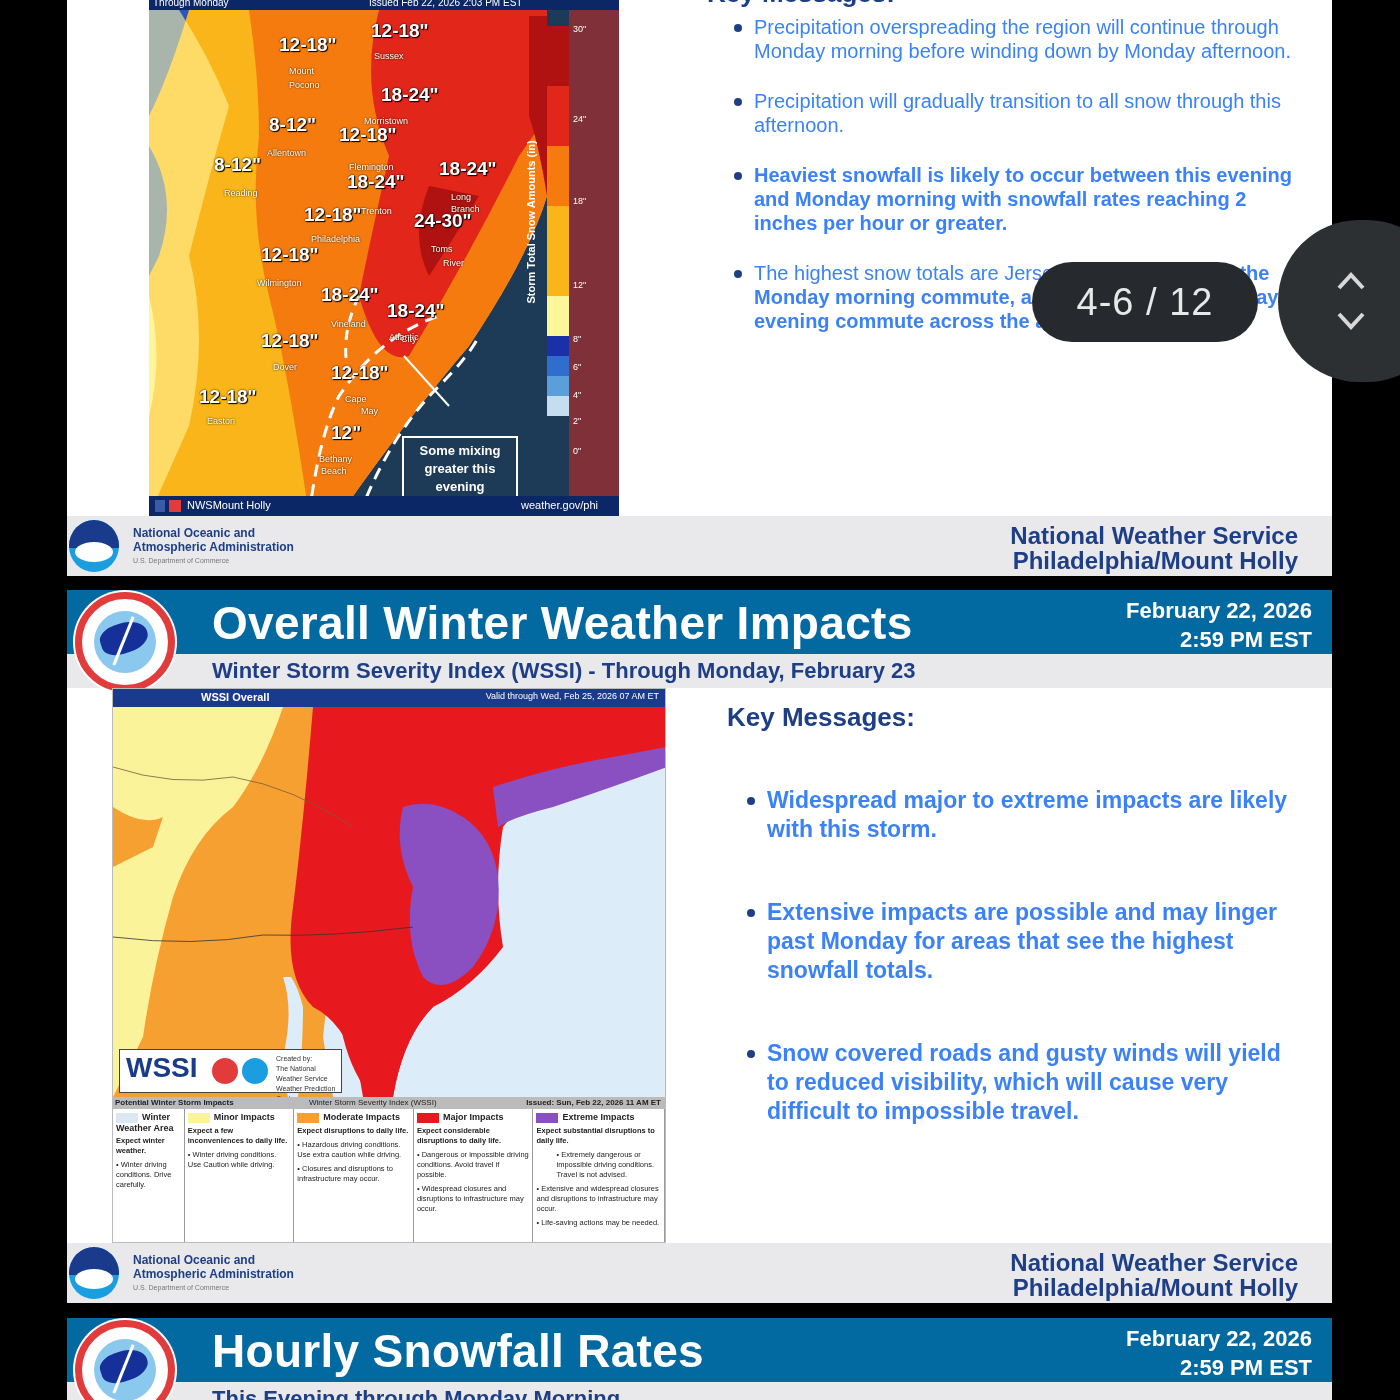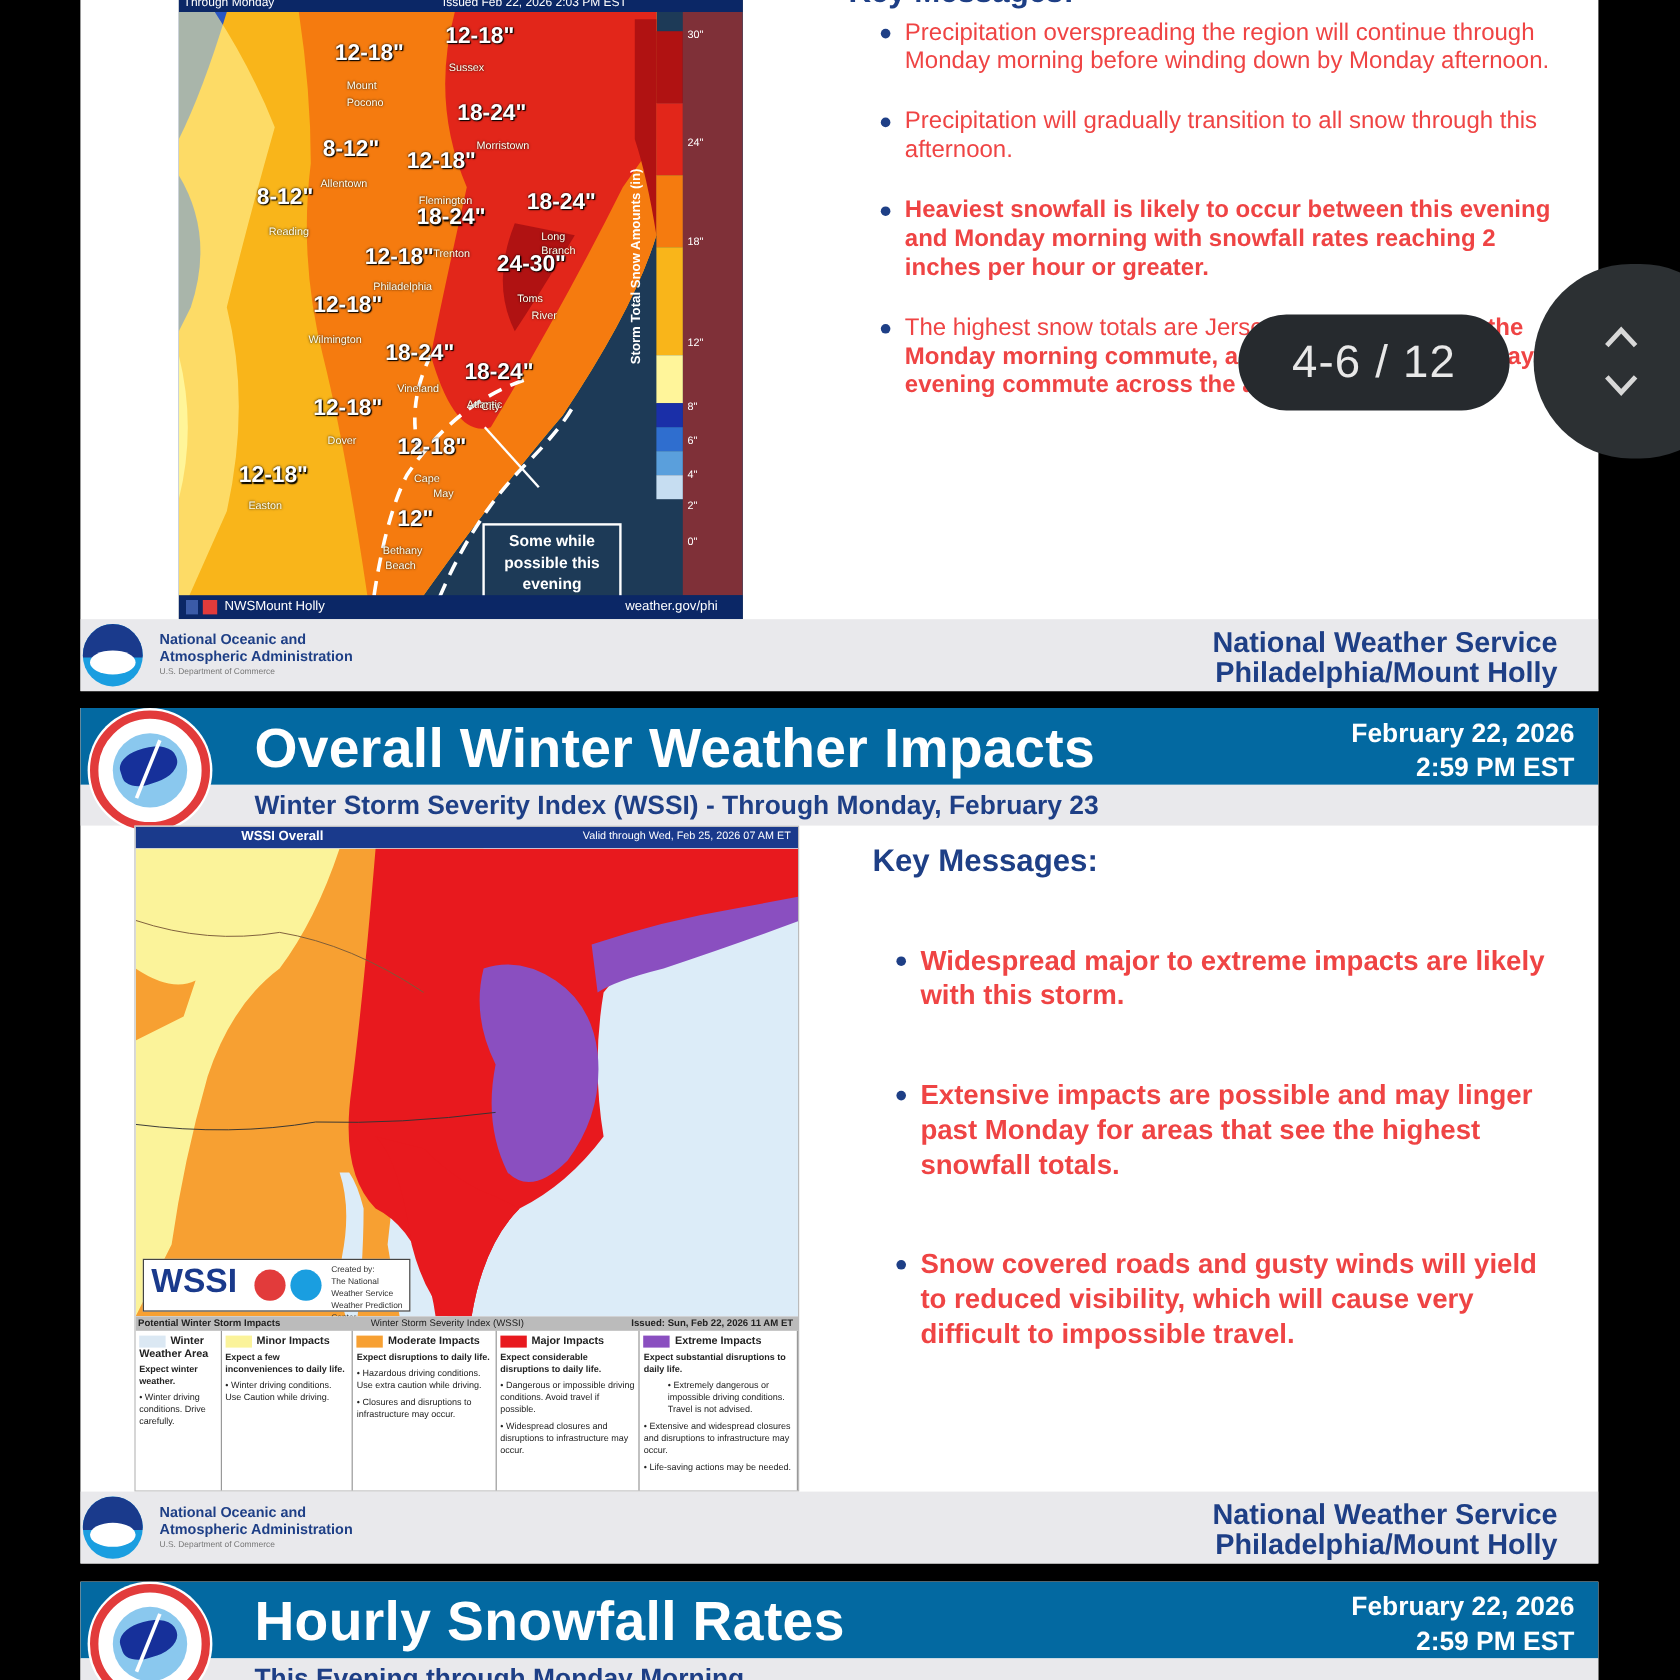--- a/index.html
+++ b/index.html
@@ -26,21 +26,21 @@
   .ftr { position: absolute; left: 0; bottom: 0; width: 100%; height: 60px; background: #e9e9ec; }
   .noaa-logo { position: absolute; left: 2px; top: 4px; width: 50px; height: 52px; border-radius: 50%; background: #1a9ee0; overflow: hidden; }
   .noaa-logo .top { position: absolute; left: 0; top: 0; width: 50px; height: 28px; background: #1a3a8c; border-radius: 50% 50% 0 0; }
   .noaa-logo .wave { position: absolute; left: 6px; top: 22px; width: 38px; height: 20px; border-radius: 50%; background: #fff; }
   .noaa-text { position: absolute; left: 66px; top: 10px; color: #1e3f86; font-size: 12px; font-weight: bold; line-height: 14px; }
   .noaa-small { font-size: 7px; color: #777; font-weight: normal; }
   .nws-office { position: absolute; right: 34px; top: 7px; color: #1e3f86; font-weight: bold; font-size: 24px; text-align: right; line-height: 25px; }
 
   
   .km-head { color: #1e3f86; font-weight: bold; font-size: 26px; position: absolute; }
-  .km-list { position: absolute; list-style: none; color: #ef4444; }
+  .km-list { position: absolute; list-style: none; color: #3b82f6; }
   .km-list li { position: relative; padding-left: 22px; }
   .km-list li::before { content: ""; position: absolute; left: 2px; width: 8px; height: 8px; border-radius: 50%; background: #1e3f86; }
   .s1 .km-list { left: 665px; top: 85px; width: 560px; font-size: 20px; line-height: 24px; }
   .s1 .km-list li { margin-bottom: 26px; }
   .s1 .km-list li::before { top: 9px; }
   .s2 .km-list { left: 678px; top: 196px; width: 560px; font-size: 23px; line-height: 29px; font-weight: bold; }
   .s2 .km-list li { margin-bottom: 54px; }
   .s2 .km-list li::before { top: 11px; }
   .b { font-weight: bold; }
 
@@ -129,21 +129,21 @@
           <div class="snow-label" style="left: 238px; top: 304px;">18-24"</div>
           <div class="snow-label" style="left: 112px; top: 334px;">12-18"</div>
           <div class="snow-label" style="left: 182px; top: 366px;">12-18"</div>
           <div class="snow-label" style="left: 50px; top: 390px;">12-18"</div>
           <div class="snow-label" style="left: 182px; top: 426px;">12"</div>
         </div>
       <div id="city-labels">
           <div class="city-label" style="left: 225px; top: 55px;">Sussex</div>
           <div class="city-label" style="left: 140px; top: 70px;">Mount</div>
           <div class="city-label" style="left: 140px; top: 84px;">Pocono</div>
-          <div class="city-label" style="left: 248px; top: 120px;">Morristown</div>
+          <div class="city-label" style="left: 215px; top: 120px;">Morristown</div>
           <div class="city-label" style="left: 118px; top: 152px;">Allentown</div>
           <div class="city-label" style="left: 200px; top: 166px;">Flemington</div>
           <div class="city-label" style="left: 75px; top: 192px;">Reading</div>
           <div class="city-label" style="left: 212px; top: 210px;">Trenton</div>
           <div class="city-label" style="left: 302px; top: 196px;">Long</div>
           <div class="city-label" style="left: 302px; top: 208px;">Branch</div>
           <div class="city-label" style="left: 162px; top: 238px;">Philadelphia</div>
           <div class="city-label" style="left: 282px; top: 248px;">Toms</div>
           <div class="city-label" style="left: 282px; top: 262px; padding-left: 12px;">River</div>
           <div class="city-label" style="left: 108px; top: 282px;">Wilmington</div>
@@ -175,21 +175,21 @@
           <div class="cbar-tick" style="top: 200px;">18"</div>
           <div class="cbar-tick" style="top: 284px;">12"</div>
           <div class="cbar-tick" style="top: 338px;">8"</div>
           <div class="cbar-tick" style="top: 366px;">6"</div>
           <div class="cbar-tick" style="top: 394px;">4"</div>
           <div class="cbar-tick" style="top: 420px;">2"</div>
           <div class="cbar-tick" style="top: 450px;">0"</div>
         </div>
       <div class="cbar-title">Storm Total Snow Amounts (in)</div>
 
-      <div class="mixbox">Some while possible this evening</div>
+      <div class="mixbox">Some mixing greater this evening</div>
 
       <div class="botbar">
         <span style="left:6px;width:10px;height:12px;background:#3b5ba8;top:4px"></span>
         <span style="left:20px;width:12px;height:12px;background:#e23b3b;top:4px"></span>
         <span style="left:38px">NWSMount Holly</span>
         <span style="left:372px">weather.gov/phi</span>
       </div>
     </div>
 
     <ul class="km-list" id="s1-km">

